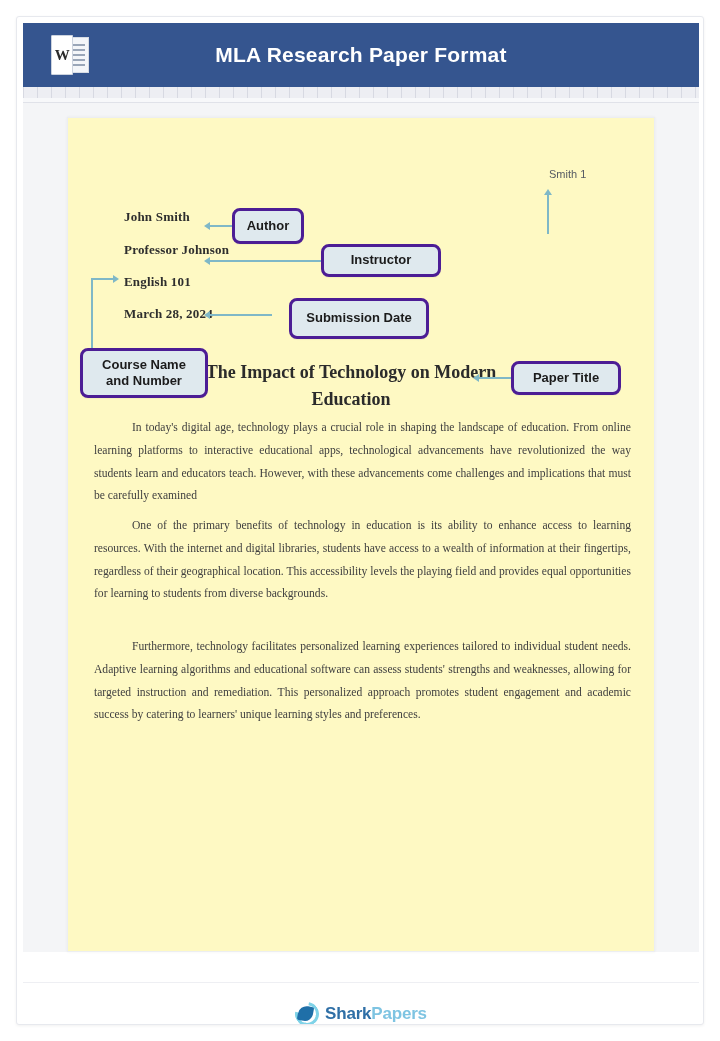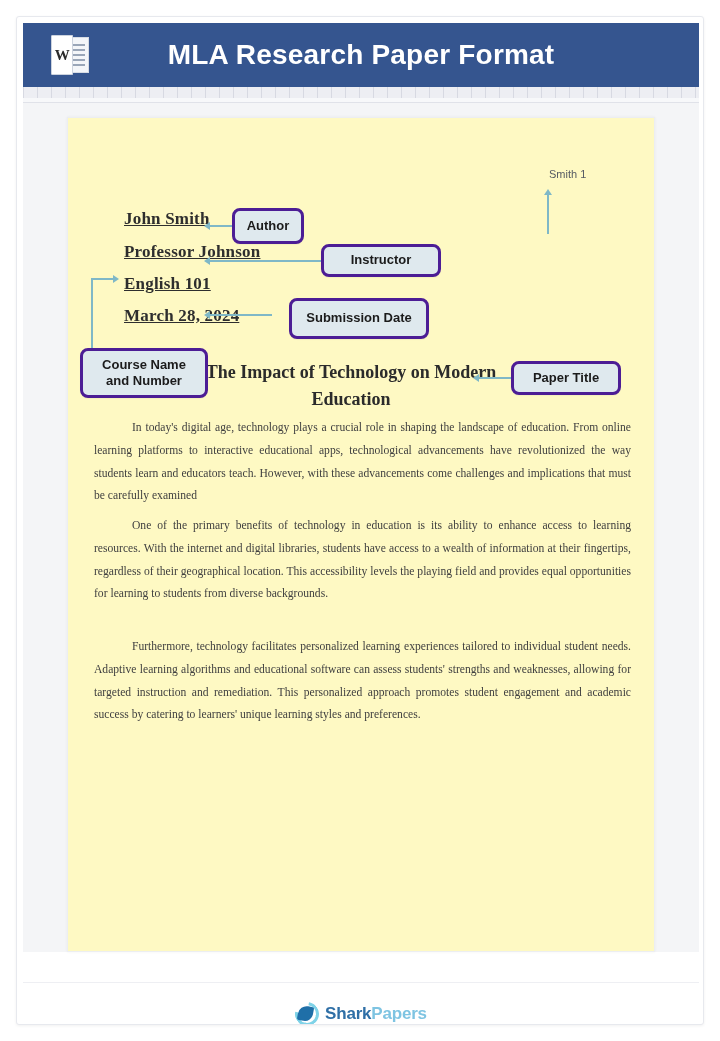--- a/index.html
+++ b/index.html
@@ -87,21 +87,21 @@
     font-size: 15px;
     color: #2b2b2b;
     line-height: 1;
     letter-spacing: -0.5px;
   }
 
   .titlebar h1 {
     width: 100%;
     text-align: center;
     color: #ffffff;
-    font-size: 28px;
+    font-size: 21px;
     font-weight: bold;
     letter-spacing: 0.2px;
   }
 
   
   .ruler {
     position: absolute;
     left: 6px;
     top: 70px;
     width: 676px;
@@ -191,25 +191,24 @@
     position: absolute;
     font-family: "Liberation Serif", serif;
     color: #3a3a3a;
   }
   .hdr-line {
     font-size: 11px;
     font-family: "Liberation Sans", sans-serif;
     color: #555a63;
   }
   .meta-line {
-    font-size: 17px;
+    font-size: 13px;
     font-weight: bold;
     color: #2e2e2e;
     letter-spacing: 0.2px;
-    text-decoration: underline;
   }
   .paper-title {
     font-size: 18px;
     font-weight: bold;
     color: #2b2b2b;
     text-align: center;
     line-height: 1.5;
     width: 310px;
   }
   .para {

